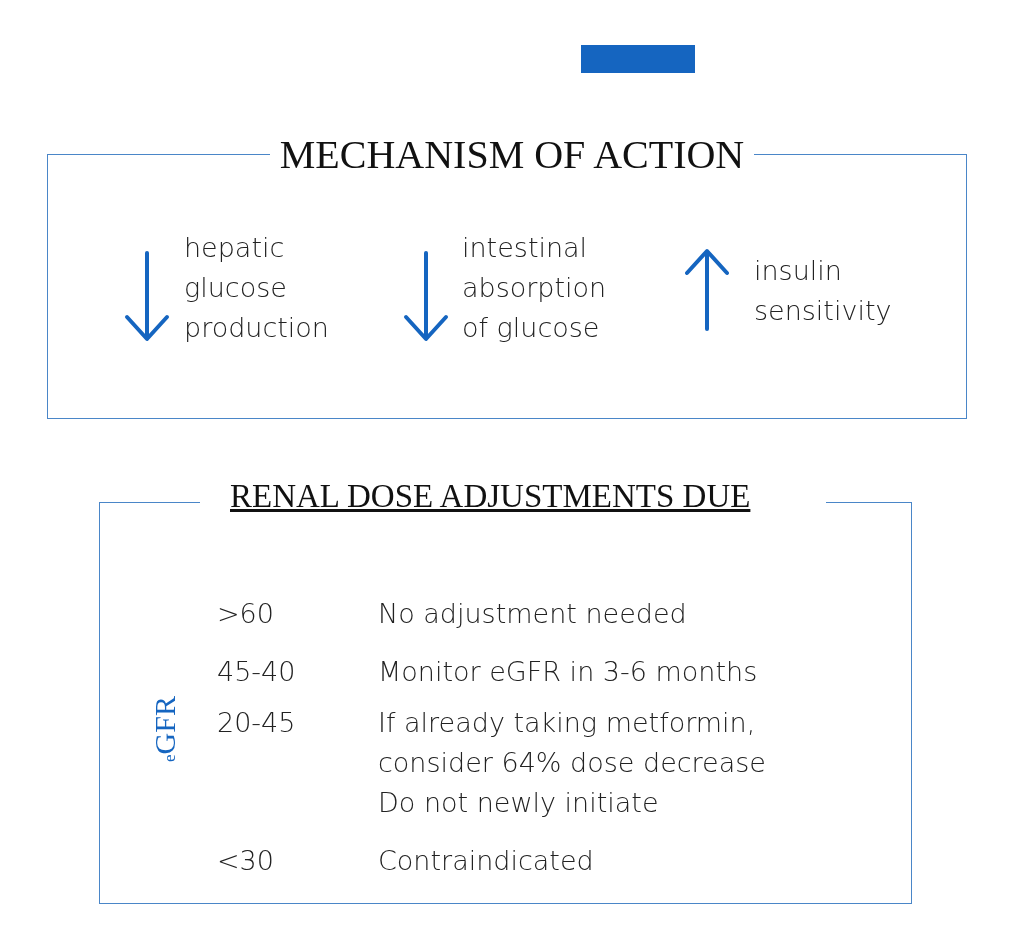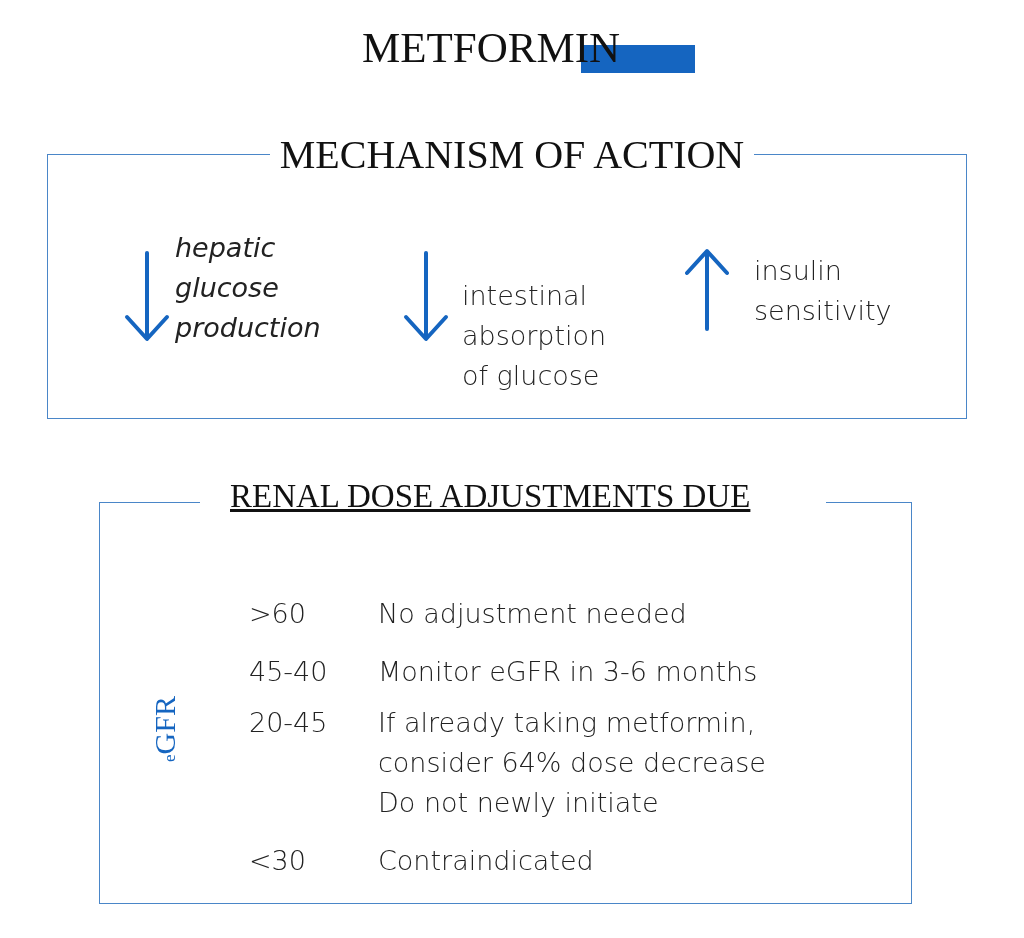--- a/index.html
+++ b/index.html
@@ -20,50 +20,49 @@
   .moa-text { position: absolute; font-size: 27px; line-height: 40px; white-space: pre-line; }
 
   #renal-box { left: 99px; top: 502px; width: 813px; height: 402px; }
   #renal-heading { position: absolute; left: 200px; top: 474px; width: 626px; background: #fff; padding-left: 30px; box-sizing: border-box; font-size: 33px; line-height: 44px; }
   #renal-heading div { white-space: nowrap; text-decoration: underline; }
 
   #egfr-label { position: absolute; left: 120px; top: 712px; transform: rotate(-90deg); transform-origin: center center; font-family: "Liberation Serif", "DejaVu Serif", serif; color: #1565c0; font-size: 30px; white-space: nowrap; width: 90px; text-align: center; }
   #egfr-label .small { font-size: 17px; }
 
   .row { position: absolute; left: 217px; font-size: 27px; line-height: 40px; }
-  .row .val { position: absolute; left: 0; top: 0; white-space: nowrap; margin-left: 32px; }
+  .row .val { position: absolute; left: 0; top: 0; white-space: nowrap; }
   .row .desc { position: absolute; left: 161px; top: 0; white-space: pre-line; width: 520px; }
 </style>
 </head>
 <body>
 
 <div id="title-wrap">
   <div id="title-bar"></div>
-  <div id="title" class="serif">METFORMIN</div>
 </div>
 
 <div id="moa-box" class="box"></div>
 <div id="moa-heading" class="serif">MECHANISM OF ACTION</div>
 
 <div class="moa-item" style="left:120px; top:230px;">
   <svg width="56" height="110" viewBox="0 0 56 110" style="left:0; top:15px;">
     <line x1="27" y1="8" x2="27" y2="92" stroke="#1565c0" stroke-width="4" stroke-linecap="round"></line>
     <polyline points="7,72 27,94 47,72" fill="none" stroke="#1565c0" stroke-width="4" stroke-linecap="round" stroke-linejoin="round"></polyline>
   </svg>
-  <div class="moa-text sans" style="left:55px; top:-2px;font-style:italic;">hepatic
+  <div class="moa-text sans" style="left:64px; top:-2px;">hepatic
 glucose
 production</div>
 </div>
 
 <div class="moa-item" style="left:399px; top:230px;">
   <svg width="56" height="110" viewBox="0 0 56 110" style="left:0; top:15px;">
     <line x1="27" y1="8" x2="27" y2="92" stroke="#1565c0" stroke-width="4" stroke-linecap="round"></line>
     <polyline points="7,72 27,94 47,72" fill="none" stroke="#1565c0" stroke-width="4" stroke-linecap="round" stroke-linejoin="round"></polyline>
   </svg>
-  <div class="moa-text sans" style="left:63px; top:-2px;margin-top:48px;">intestinal
+  <div class="moa-text sans" style="left:63px; top:-2px;">intestinal
 absorption
 of glucose</div>
 </div>
 
 <div class="moa-item" style="left:680px; top:240px;">
   <svg width="56" height="100" viewBox="0 0 56 100" style="left:0; top:5px;">
     <line x1="27" y1="8" x2="27" y2="84" stroke="#1565c0" stroke-width="4" stroke-linecap="round"></line>
     <polyline points="7,28 27,6 47,28" fill="none" stroke="#1565c0" stroke-width="4" stroke-linecap="round" stroke-linejoin="round"></polyline>
   </svg>
   <div class="moa-text sans" style="left:74px; top:11px;">insulin

